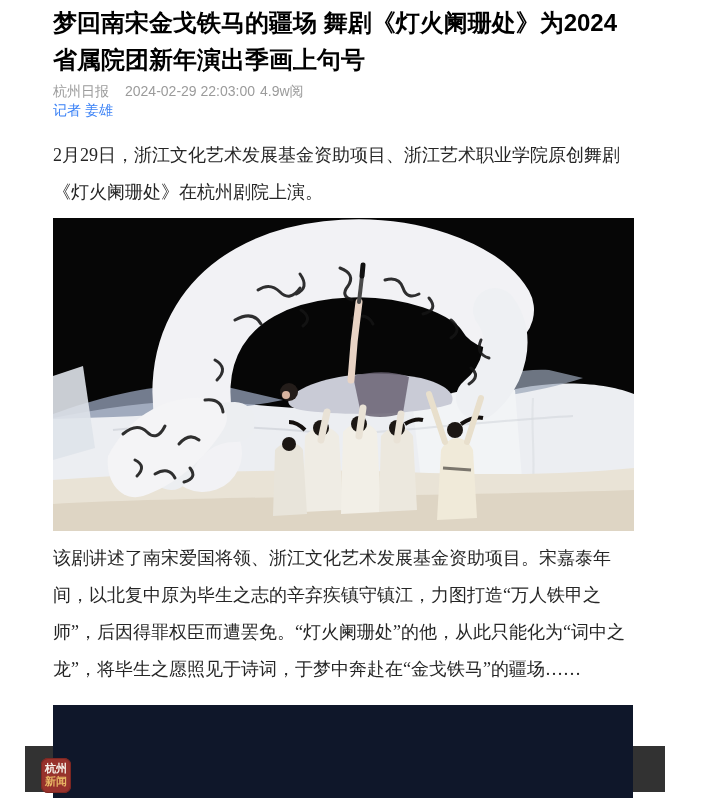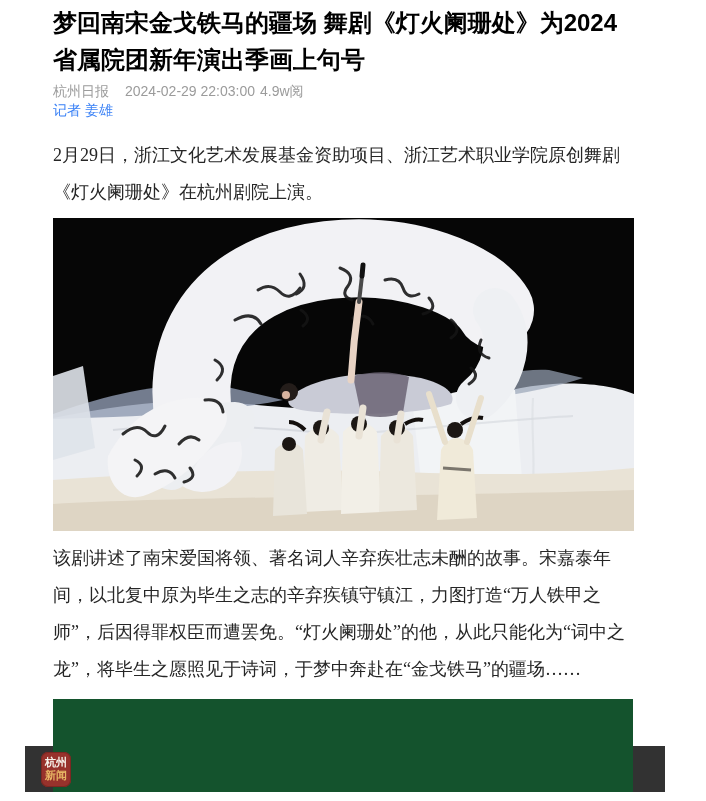--- a/index.html
+++ b/index.html
@@ -18,21 +18,21 @@
   .reporter{font-size:14px;line-height:19px;color:#3b82f6;}
   .para{
     width:572px;margin:0;font-family:"Liberation Serif",serif;
     font-size:18px;line-height:37px;color:#262626;text-align:left;
   }
   .para-1{margin-top:17px;}
   .photo-wrap{margin-top:7px;width:581px;height:313px;background:#000;line-height:0;}
   .para-2{margin-top:9px;}
   .video-area{position:relative;margin-top:11px;width:580px;height:93px;}
   .frame-band{position:absolute;left:-28px;top:47px;width:640px;height:46px;background:#323232;}
-  .poster{position:absolute;left:0;top:0;width:580px;height:93px;background:#14532d;}
+  .poster{position:absolute;left:0;top:6px;width:580px;height:93px;background:#0f172a;}
   .app-icon{
     position:absolute;left:-12px;top:53px;width:30px;height:35px;border-radius:7px;
     background:#97322c;color:#f6f2ea;font-size:11px;line-height:13px;text-align:center;
     padding-top:4px;box-sizing:border-box;font-weight:700;box-shadow:0 0 0 1px #7c2722 inset;
   }
   .app-icon .icon-l2{display:block;color:#e7b564;}
   .wordmark{
     position:absolute;left:28px;top:56px;font-family:"Liberation Serif",serif;
     font-weight:700;font-size:25px;line-height:28px;letter-spacing:2px;white-space:nowrap;
   }
@@ -127,21 +127,21 @@
         <path d="M388,232 C396,216 412,216 420,232 L424,300 L384,302 Z" fill="#f0ead9"></path>
         <circle cx="402" cy="212" r="8" fill="#1c1714"></circle>
         <path d="M408,206 Q420,198 430,200" stroke="#14100e" stroke-width="4" fill="none"></path>
         <path d="M392,224 L376,176" stroke="#e8dfcc" stroke-width="6" stroke-linecap="round"></path>
         <path d="M414,224 L428,180" stroke="#e8dfcc" stroke-width="6" stroke-linecap="round"></path>
         <path d="M390,250 L418,252" stroke="#2e2a26" stroke-width="3" opacity="0.6"></path>
       </g>
     </svg>
   </div>
 
-  <p class="para para-2">该剧讲述了南宋爱国将领、著名词人辛弃疾壮志未酬的故事。宋嘉泰年间，以北复中原为毕生之志的辛弃疾镇守镇江，力图打造“万人铁甲之师”，后因得罪权臣而遭罢免。“灯火阑珊处”的他，从此只能化为“词中之龙”，将毕生之愿照见于诗词，于梦中奔赴在“金戈铁马”的疆场……</p>
+  <p class="para para-2">该剧讲述了南宋爱国将领、浙江文化艺术发展基金资助项目。宋嘉泰年间，以北复中原为毕生之志的辛弃疾镇守镇江，力图打造“万人铁甲之师”，后因得罪权臣而遭罢免。“灯火阑珊处”的他，从此只能化为“词中之龙”，将毕生之愿照见于诗词，于梦中奔赴在“金戈铁马”的疆场……</p>
 
   <div class="video-area">
     <div class="frame-band"></div>
     <div class="poster">
       <div class="app-icon">
         <span class="icon-l1">杭州</span>
         <span class="icon-l2">新闻</span>
       </div>
     </div>
   </div>

